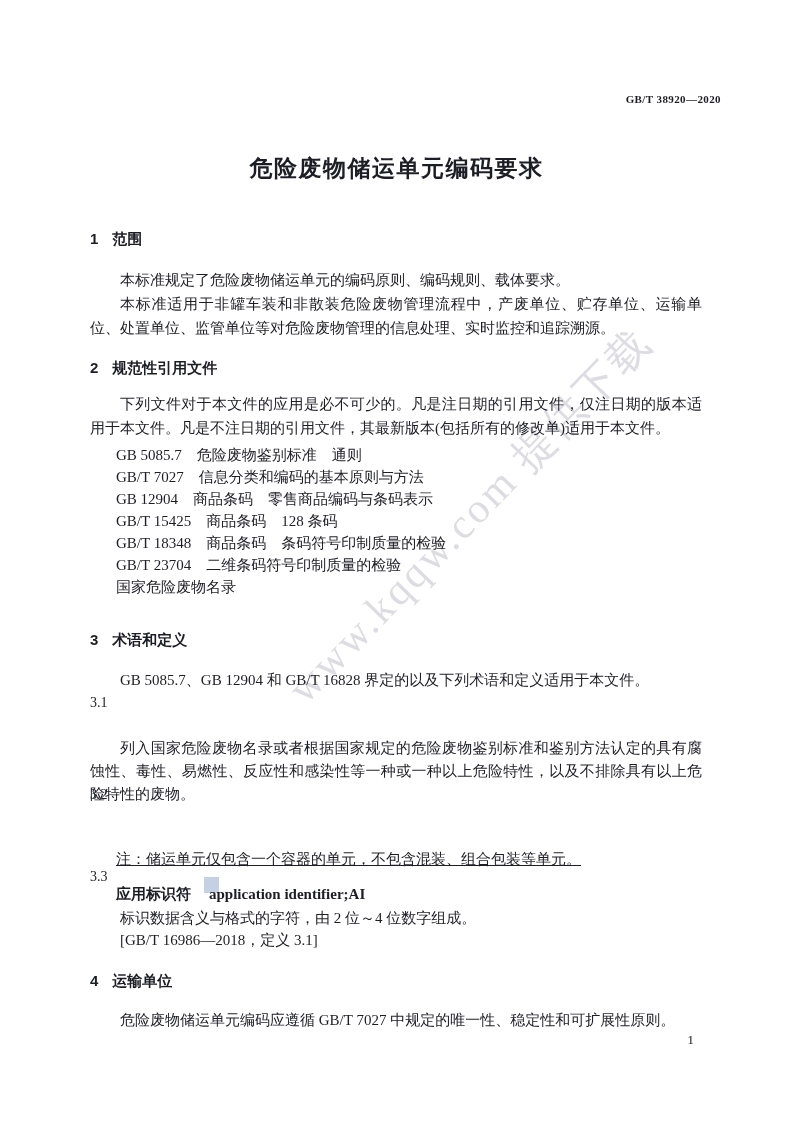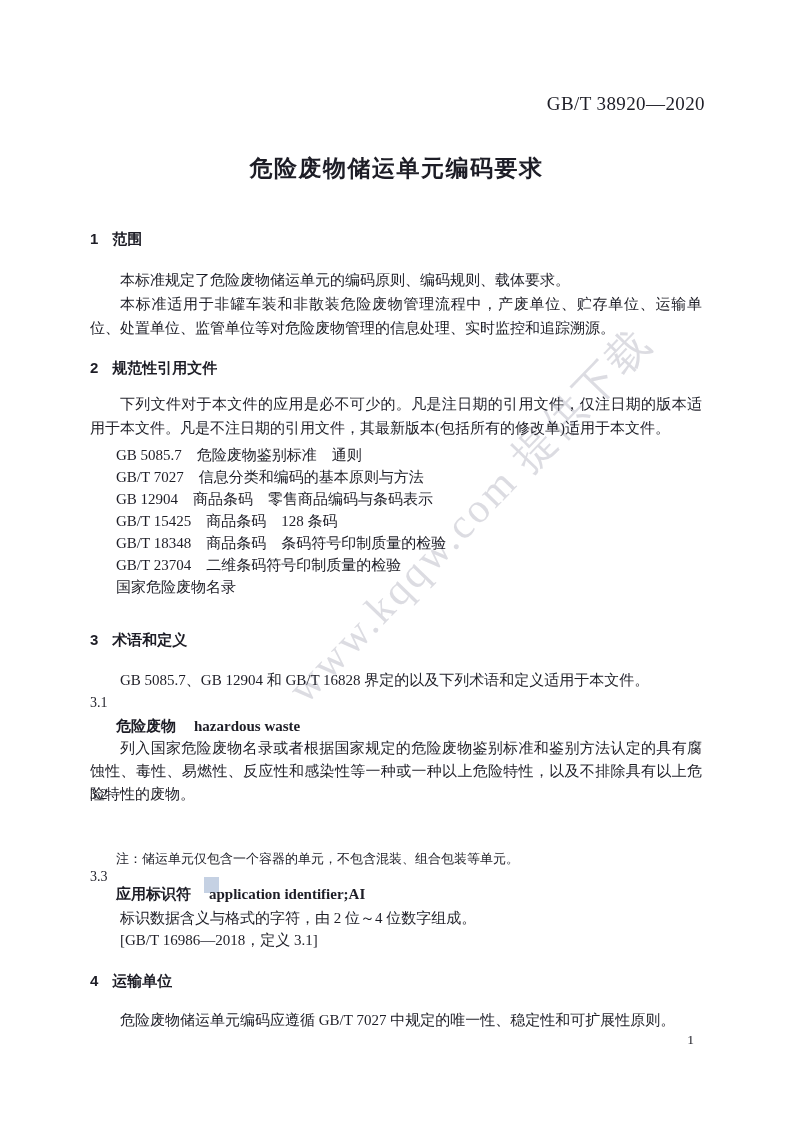--- a/index.html
+++ b/index.html
@@ -24,22 +24,22 @@
     font-size:42px;
     letter-spacing:3px;
     color:var(--watermark);
     opacity:.6;
     white-space:nowrap;
     z-index:1;
     font-family:"Liberation Serif","DejaVu Serif",serif;
   }
   .layer{position:absolute;inset:0;z-index:2;}
   .hdr{
-    position:absolute;top:93px;right:88px;
-    font-size:19px;font-weight:400;letter-spacing:.4px;
+    position:absolute;top:93px;right:72px;
+    font-size:11px;font-weight:700;letter-spacing:.4px;
   }
   .title{
     position:absolute;top:153px;left:0;width:100%;
     margin:0;text-align:center;
     font-family:"Liberation Sans","DejaVu Sans",sans-serif;
     font-size:23px;font-weight:700;letter-spacing:1.5px;
   }
   .sec-h{
     position:absolute;left:90px;
     font-family:"Liberation Sans","DejaVu Sans",sans-serif;
@@ -62,21 +62,21 @@
     font-size:14px;line-height:18px;
   }
   .term{
     position:absolute;left:116px;
     font-size:15px;line-height:19px;font-weight:700;white-space:nowrap;
   }
   .term .tzh{font-family:"Liberation Sans","DejaVu Sans",sans-serif;}
   .term .ten{font-family:"Liberation Serif","DejaVu Serif",serif;margin-left:18px;}
   .note{
     position:absolute;left:116px;width:586px;
-    font-size:13px;line-height:20px;
+    font-size:15px;line-height:20px;text-decoration:underline;
   }
   .source{
     position:absolute;left:90px;width:612px;
     font-size:15px;line-height:22px;text-indent:2em;
   }
   .pageno{
     position:absolute;top:1032px;right:99px;
     font-size:13.5px;
   }
   .highlight{
@@ -118,23 +118,20 @@
       <div class="ref">GB/T 23704　二维条码符号印制质量的检验</div>
       <div class="ref">国家危险废物名录</div>
     </div>
 
     <div class="sec-h" style="top:630px">
       <span class="num">3</span><span>术语和定义</span>
     </div>
     <p class="para" style="top:668px">GB 5085.7、GB 12904 和 GB/T 16828 界定的以及下列术语和定义适用于本文件。</p>
 
     <div class="clause" style="top:694px">3.1</div>
-    <div class="term" style="top:716px">
-      <span class="tzh">危险废物</span><span class="ten">hazardous waste</span>
-    </div>
     <p class="para lh23" style="top:737px">列入国家危险废物名录或者根据国家规定的危险废物鉴别标准和鉴别方法认定的具有腐蚀性、毒性、易燃性、反应性和感染性等一种或一种以上危险特性，以及不排除具有以上危险特性的废物。</p>
 
     <div class="clause" style="top:786px">3.2</div>
     <div class="note" style="top:849px">注：储运单元仅包含一个容器的单元，不包含混装、组合包装等单元。</div>
 
     <div class="clause" style="top:868px">3.3</div>
     <div class="term" style="top:884px">
       <span class="tzh">应用标识符</span><span class="ten">application identifier;AI</span>
     </div>
     <p class="para" style="top:906px">标识数据含义与格式的字符，由 2 位～4 位数字组成。</p>

